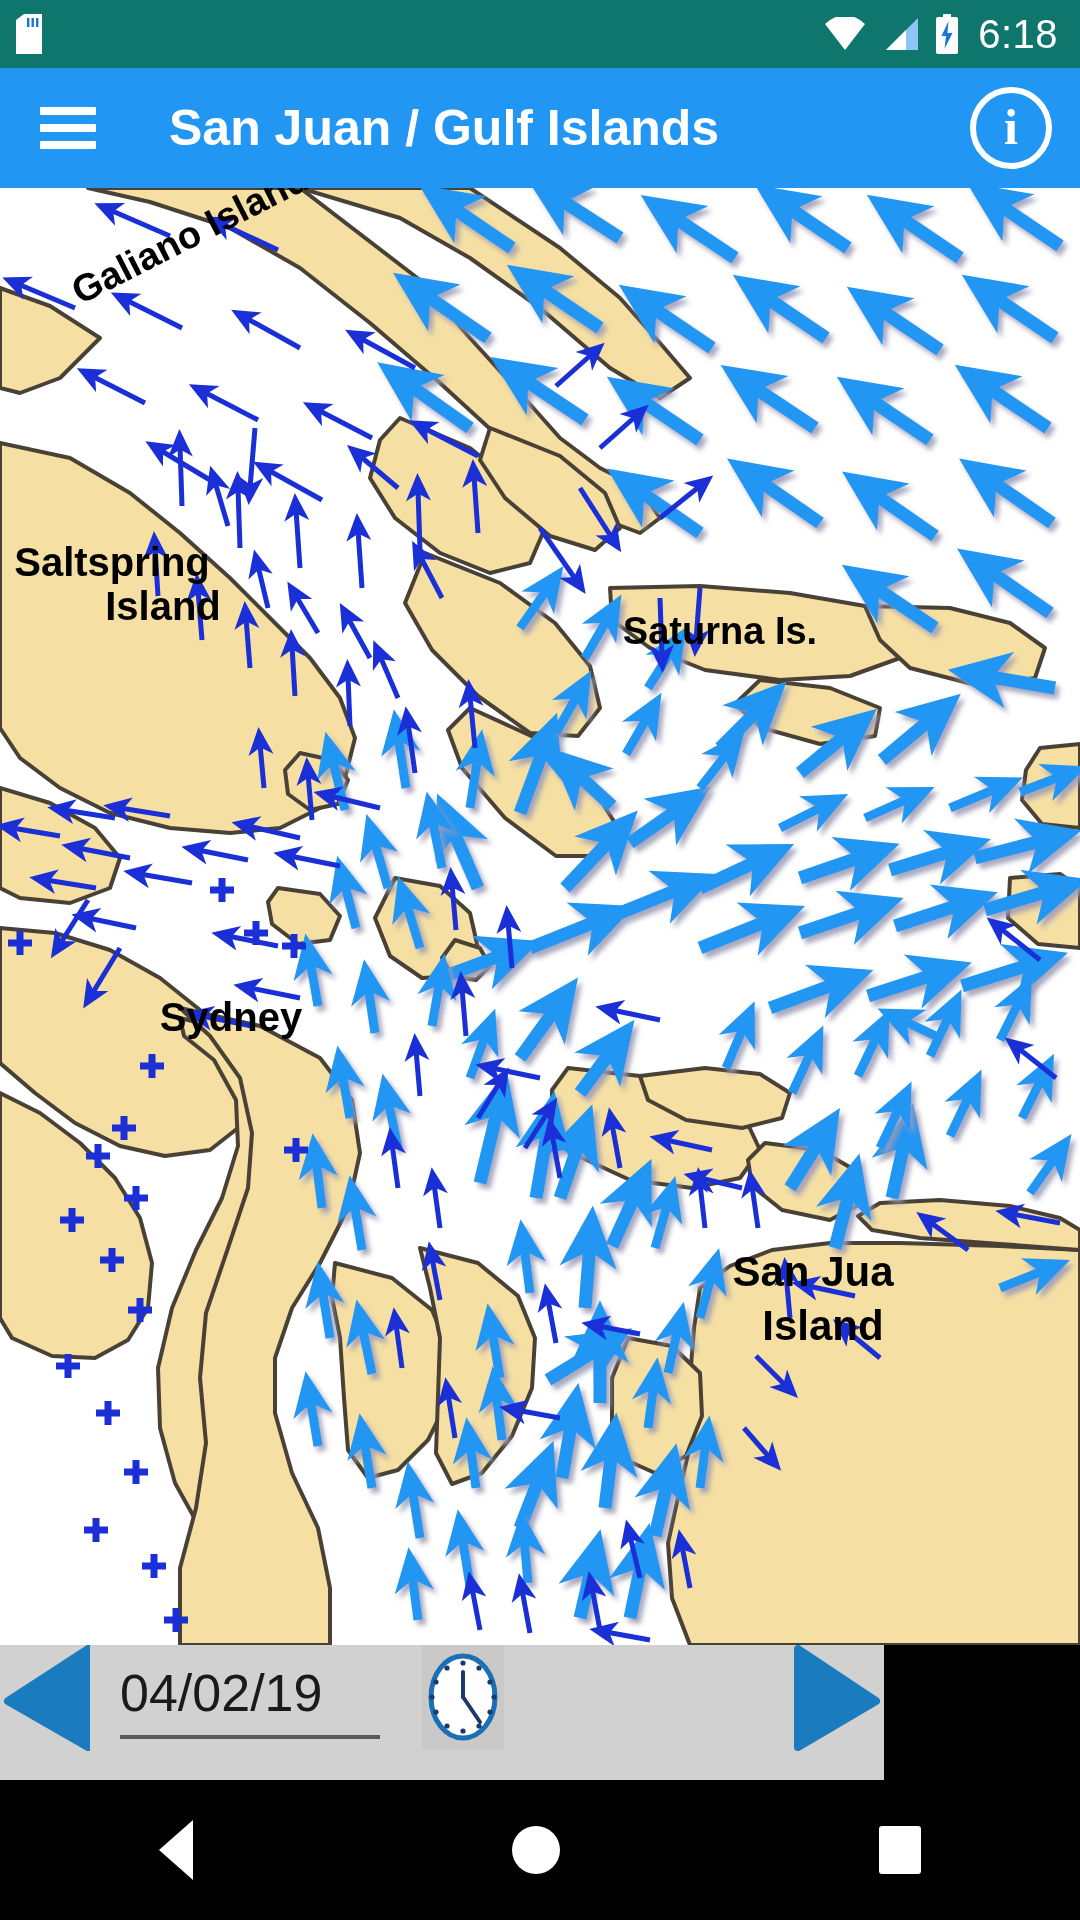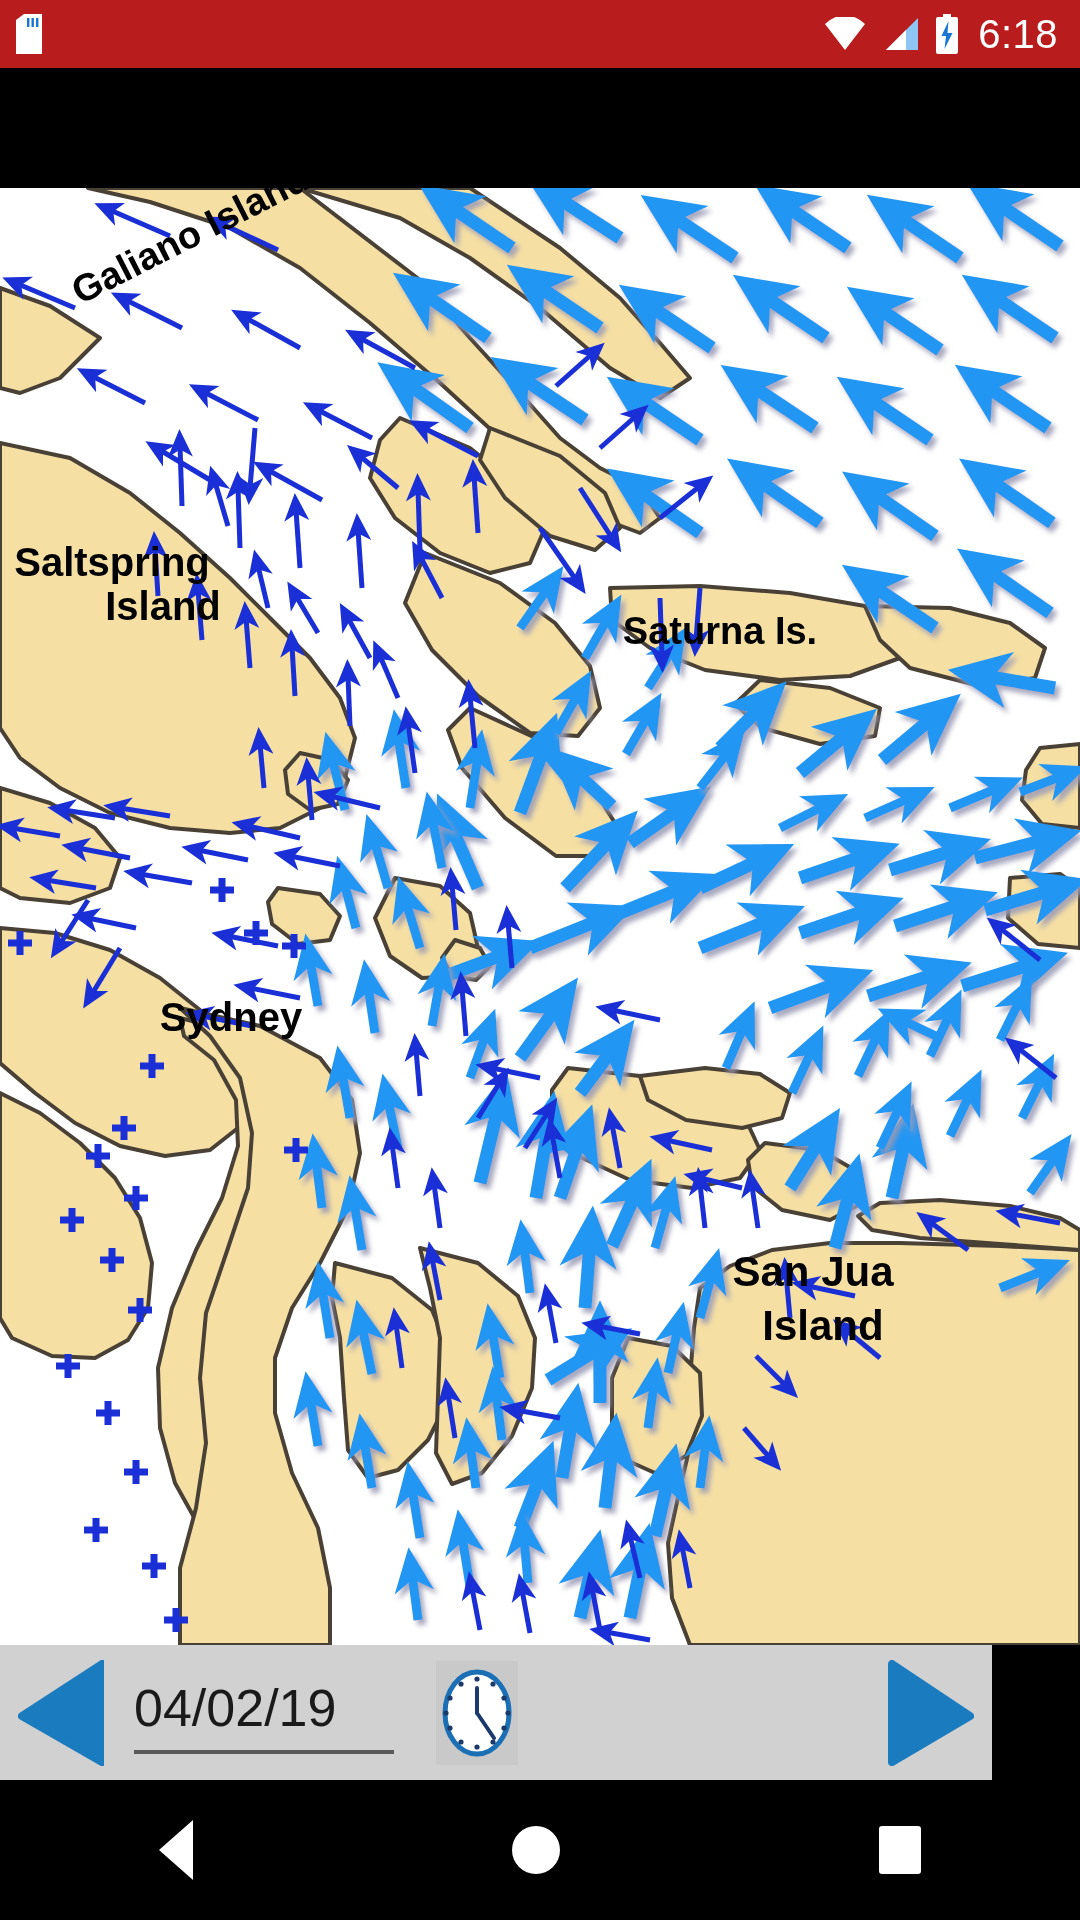--- a/index.html
+++ b/index.html
@@ -19,21 +19,21 @@
     height: 1920px;
     overflow: hidden;
   }
 
   
   .status-bar {
     position: absolute;
     top: 0; left: 0;
     width: 1080px;
     height: 68px;
-    background: #b91c1c;
+    background: #0f766e;
     display: flex;
     align-items: center;
     box-sizing: border-box;
     padding: 0 22px 0 16px;
   }
   .sb-left { display: flex; align-items: center; }
   .sb-right {
     margin-left: auto;
     display: flex;
     align-items: center;
@@ -124,27 +124,26 @@
     font-family: "Liberation Sans", sans-serif;
     font-weight: 700;
     fill: #000;
   }
 
   
   .bottom-bar {
     position: absolute;
     top: 1645px;
     left: 0;
-    width: 992px;
+    width: 884px;
     height: 135px;
     background: #D1D1D1;
     display: flex;
-    align-items: center;
     box-sizing: border-box;
-    padding: 0 18px;
+    padding: 0 4px;
   }
   .nav-tri {
     width: 86px;
     height: 106px;
     cursor: pointer;
     flex: none;
   }
   .field {
     position: relative;
     height: 106px;
@@ -241,20 +240,31 @@
       </svg>
       <svg class="battery-icon" viewBox="0 0 26 40">
         <rect x="9" y="0" width="8" height="4" fill="#fff"></rect>
         <rect x="2" y="3" width="22" height="37" rx="2" fill="#fff"></rect>
         <path d="M14.5 7 L7.5 22 L12 22 L10.5 35 L18.5 19 L13.5 19 Z" fill="#1976D2"></path>
       </svg>
       <div class="sb-clock">6:18</div>
     </div>
   </div>
 
+  <div class="app-bar">
+    <div class="hamburger">
+      <span></span>
+      <span></span>
+      <span></span>
+    </div>
+    <div class="app-title">San Juan / Gulf Islands</div>
+    <div class="info-btn">
+      <span class="glyph">i</span>
+    </div>
+  </div>
 
   <div class="map-area">
     <svg class="map-svg" viewBox="0 0 1080 1457">
       <defs>
         <filter id="arrowShadow" x="-40%" y="-40%" width="200%" height="200%">
           <feDropShadow dx="4" dy="5" stdDeviation="2.5" flood-color="#9a9ab5" flood-opacity="0.85"></feDropShadow>
         </filter>
 
         <marker id="mThick" markerWidth="5.2" markerHeight="5.2" refX="2.1" refY="2.6" orient="auto">
           <path d="M0.2,0.4 L5,2.6 L0.2,4.8 L1.5,2.6 Z" fill="#2196F3"></path>

